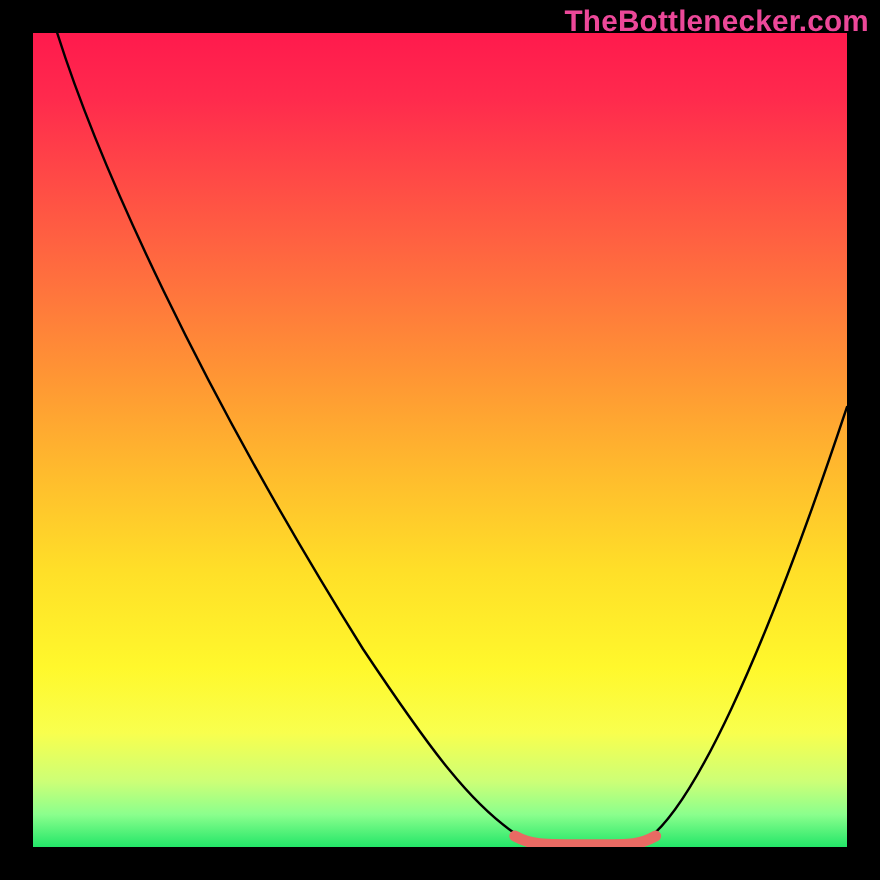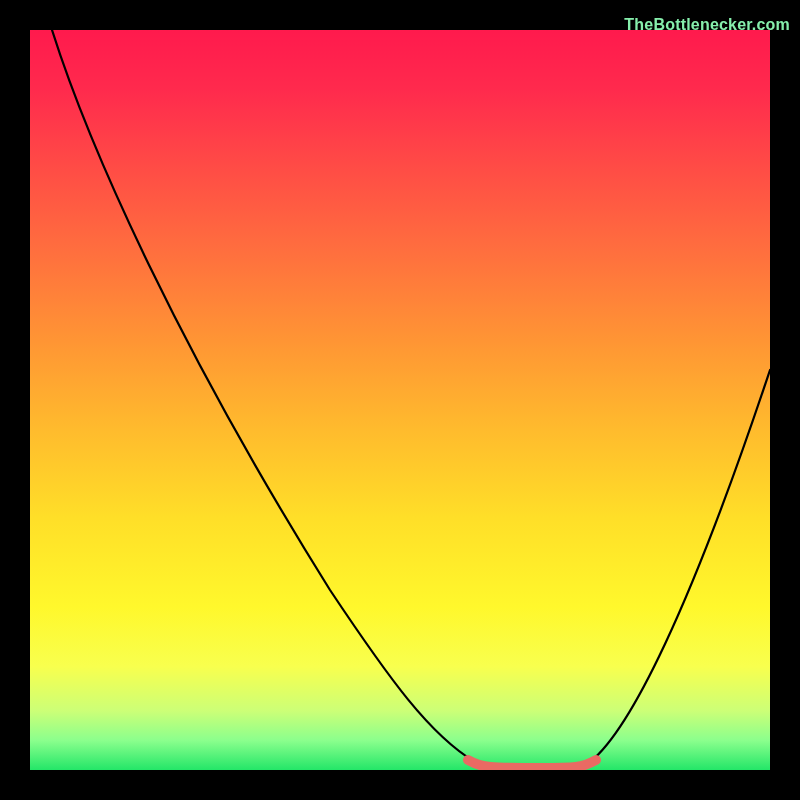--- a/index.html
+++ b/index.html
@@ -14,26 +14,25 @@
   .frame {
     position: relative;
     width: 800px;
     height: 800px;
     background: #000;
   }
   .watermark {
     position: absolute;
     top: 4px;
     right: 10px;
-    color: #86efac;
-    font-size: 16px;
+    color: #ec4899;
+    font-size: 27px;
     font-weight: 600;
     letter-spacing: 0.2px;
     z-index: 5;
-    margin-top: 12px;
   }
   .plot {
     position: absolute;
     left: 30px;
     top: 30px;
     width: 740px;
     height: 740px;
   }
   .gradient {
     position: absolute;

